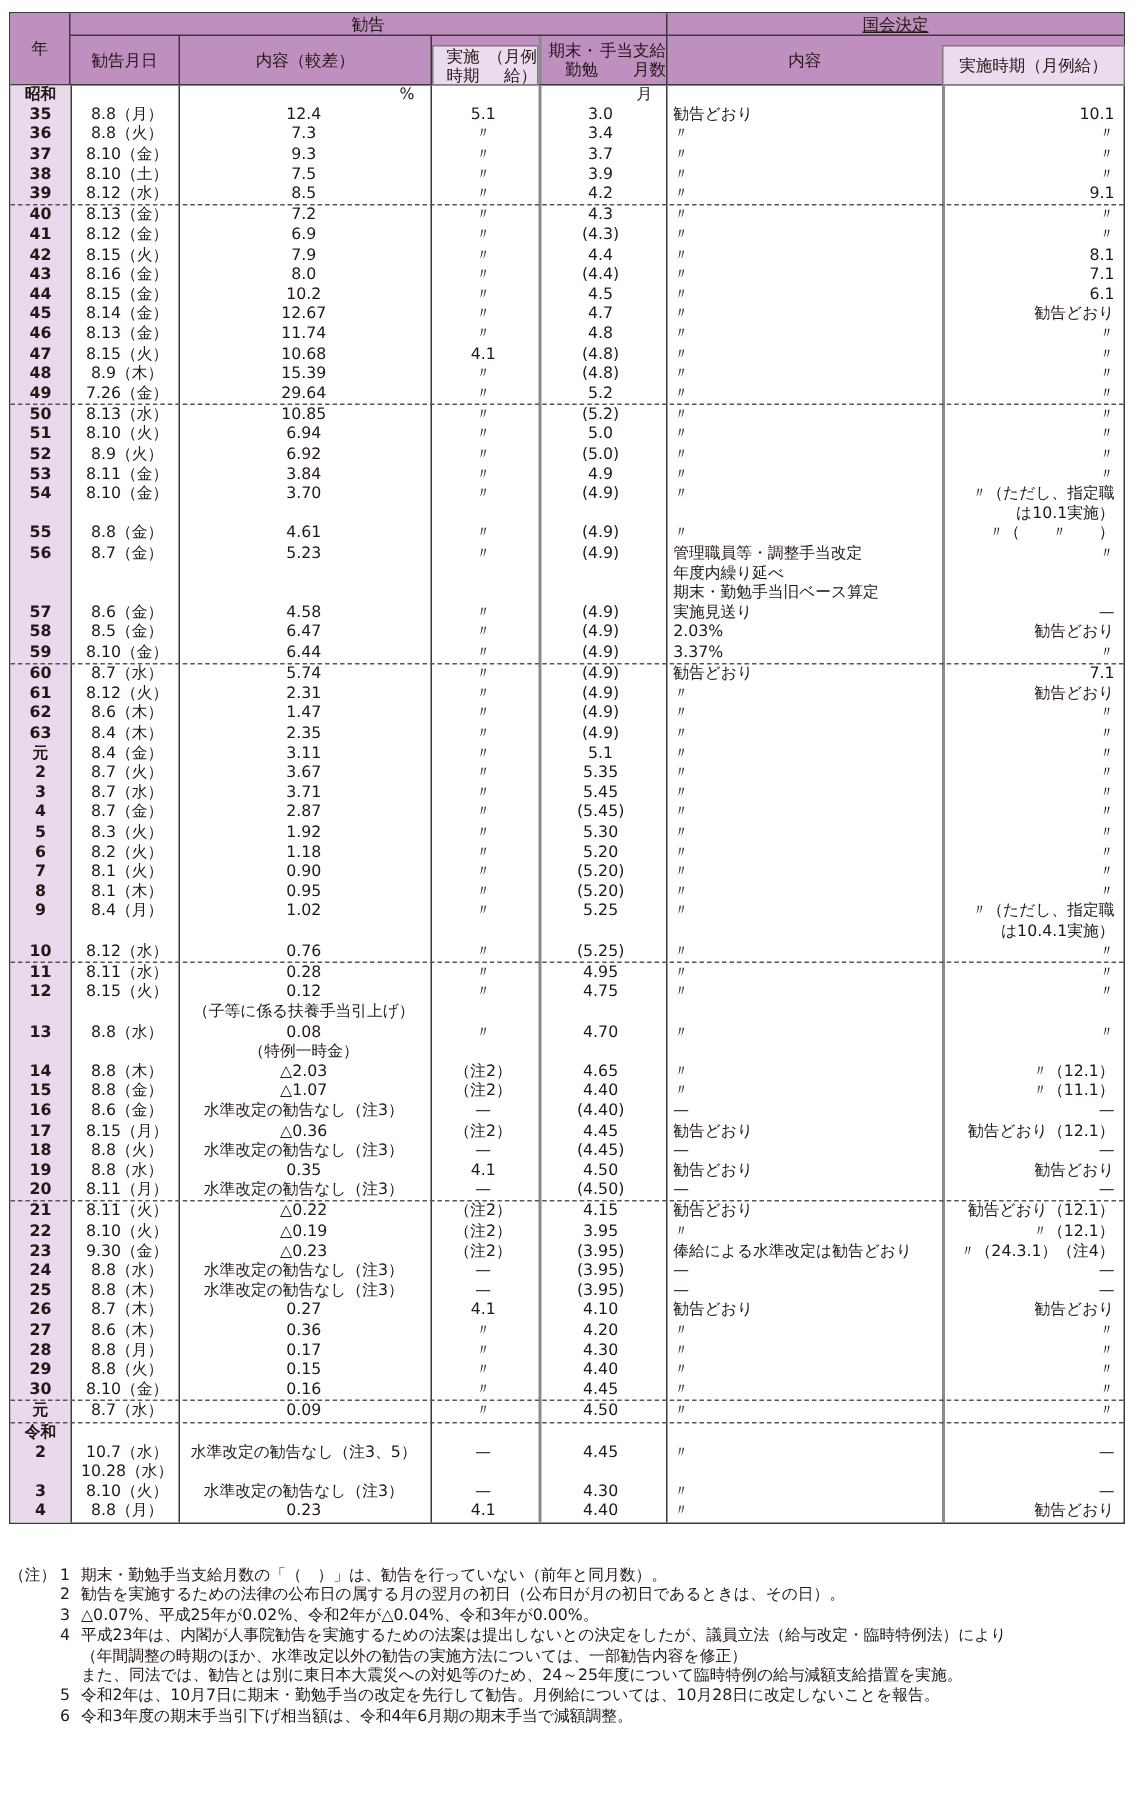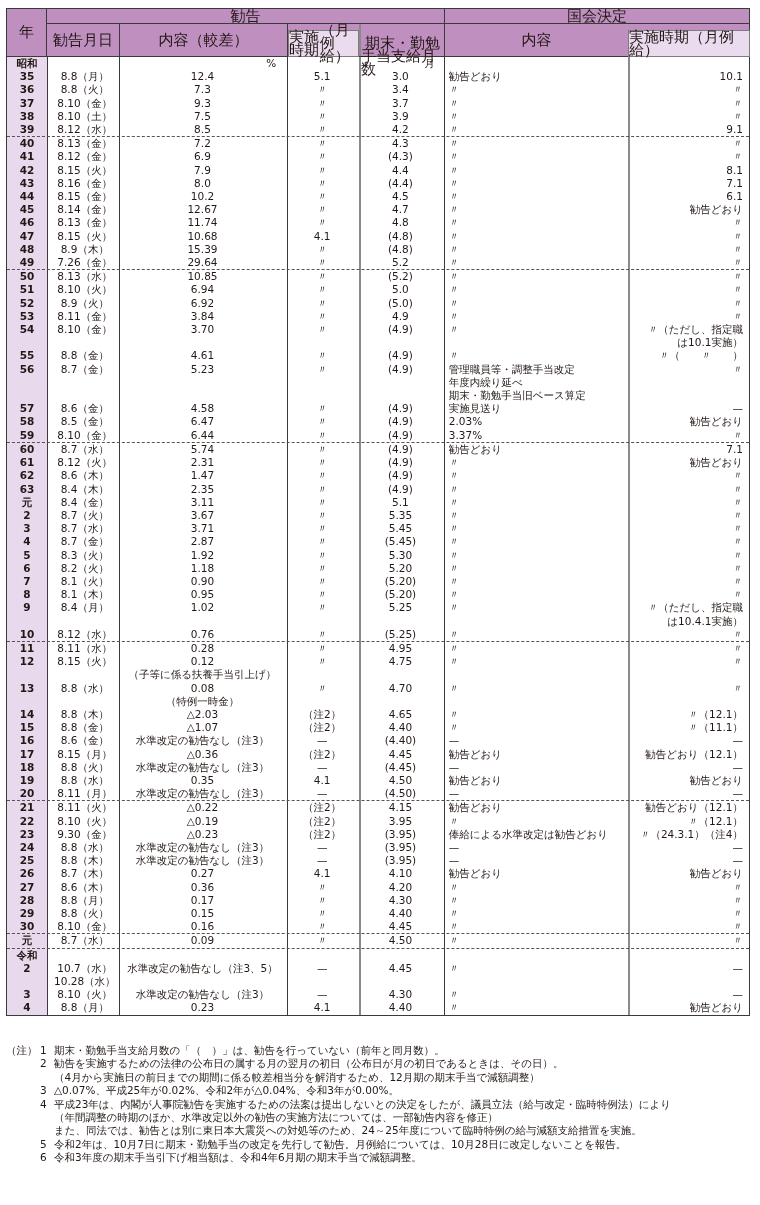--- a/index.html
+++ b/index.html
@@ -11,21 +11,21 @@
   .tbl {
     position: absolute; left: 6px; top: 8px; width: 744px;
     border: 1px solid #3a3a3a; box-sizing: border-box;
   }
   .hdr {
     position: relative; height: 48px; background: #bf8fc0;
     border-bottom: 1px solid #3a3a3a; box-sizing: border-box;
   }
   .hcell {
     position: absolute; display: flex; align-items: center; justify-content: center;
-    font-size: 15px; line-height: 13px; text-align: left; box-sizing: border-box;
+    font-size: 11px; line-height: 13px; text-align: right; box-sizing: border-box;
     color: #231815;
   }
   .hcell.light { background: #eadbee; border: 1px solid #7d7d7d; }
   .vline { position: absolute; top: 0; bottom: 0; width: 1px; background: #3a3a3a; }
   .vline.gray { background: #8a8a8a; width: 2px; }
   .hline { position: absolute; height: 1px; background: #3a3a3a; }
 
   .body { position: relative; }
   .yearcol { position: absolute; left: 0; top: 0; bottom: 0; width: 40px; background: #e9d9ec; }
   .row { position: relative; display: flex; font-size: 10.5px; line-height: 13.2px; }
@@ -60,26 +60,26 @@
     <div class="hline" style="left:40px;width:702px;top:14px;"></div>
     <div class="hcell" style="left:40px;top:15px;width:72px;height:32px;">勧告月日</div>
     <div class="vline" style="left:112px;top:15px;"></div>
     <div class="hcell" style="left:113px;top:15px;width:167px;height:32px;">内容（較差）</div>
     <div class="vline" style="left:280px;top:15px;"></div>
     <div class="hcell light" style="left:281px;top:21px;width:71px;height:27px;flex-direction:row;">
       <span>実施時期</span>
       <span>（月例給）</span>
     </div>
     <div class="vline gray" style="left:352px;top:15px;"></div>
-    <div class="hcell" style="left:354px;top:15px;width:83px;height:32px;flex-direction:column;margin-top:16px;">
+    <div class="hcell" style="left:354px;top:15px;width:83px;height:32px;flex-direction:row;">
       <span>期末・勤勉</span>
       <span>手当支給月数</span>
     </div>
     <div class="vline" style="left:437px;"></div>
-    <div class="hcell" style="left:438px;top:0;width:304px;height:14px;">国会決定</div>
+    <div class="hcell" style="left:438px;top:0;width:304px;height:14px;text-decoration:underline;">国会決定</div>
     <div class="hcell" style="left:438px;top:15px;width:183px;height:32px;">内容</div>
     <div class="hcell light" style="left:621px;top:21px;width:122px;height:27px;">実施時期（月例給）</div>
   </div>
 
   <div class="body" id="tbody">
     <div class="yearcol"></div>
     <div class="vline" style="left:40px;"></div>
     <div class="vline" style="left:112px;"></div>
     <div class="vline" style="left:280px;"></div>
     <div class="vline gray" style="left:352px;"></div>
@@ -738,21 +738,20 @@
 
 <div class="notes" id="notes">
     <div class="note">
       <span class="lab">（注）</span>
       <span class="num">1</span>
       <span class="cont">期末・勤勉手当支給月数の「（　）」は、勧告を行っていない（前年と同月数）。</span>
     </div>
     <div class="note">
       <span class="num">2</span>
       <span class="cont">勧告を実施するための法律の公布日の属する月の翌月の初日（公布日が月の初日であるときは、その日）。</span>
-      <span class="cont">（4月から実施日の前日までの期間に係る較差相当分を解消するため、12月期の期末手当で減額調整）</span>
     </div>
     <div class="note">
       <span class="num">3</span>
       <span class="cont">△0.07%、平成25年が0.02%、令和2年が△0.04%、令和3年が0.00%。</span>
     </div>
     <div class="note">
       <span class="num">4</span>
       <span class="cont">平成23年は、内閣が人事院勧告を実施するための法案は提出しないとの決定をしたが、議員立法（給与改定・臨時特例法）により</span>
       <span class="cont">（年間調整の時期のほか、水準改定以外の勧告の実施方法については、一部勧告内容を修正）</span>
       <span class="cont">また、同法では、勧告とは別に東日本大震災への対処等のため、24～25年度について臨時特例の給与減額支給措置を実施。</span>

